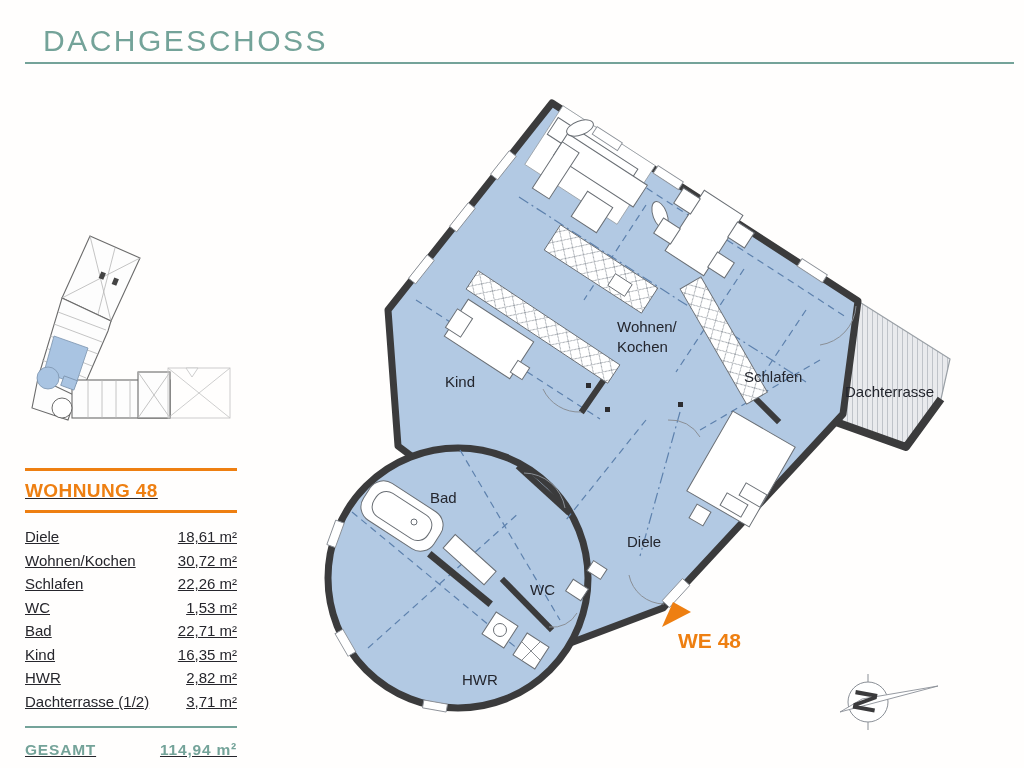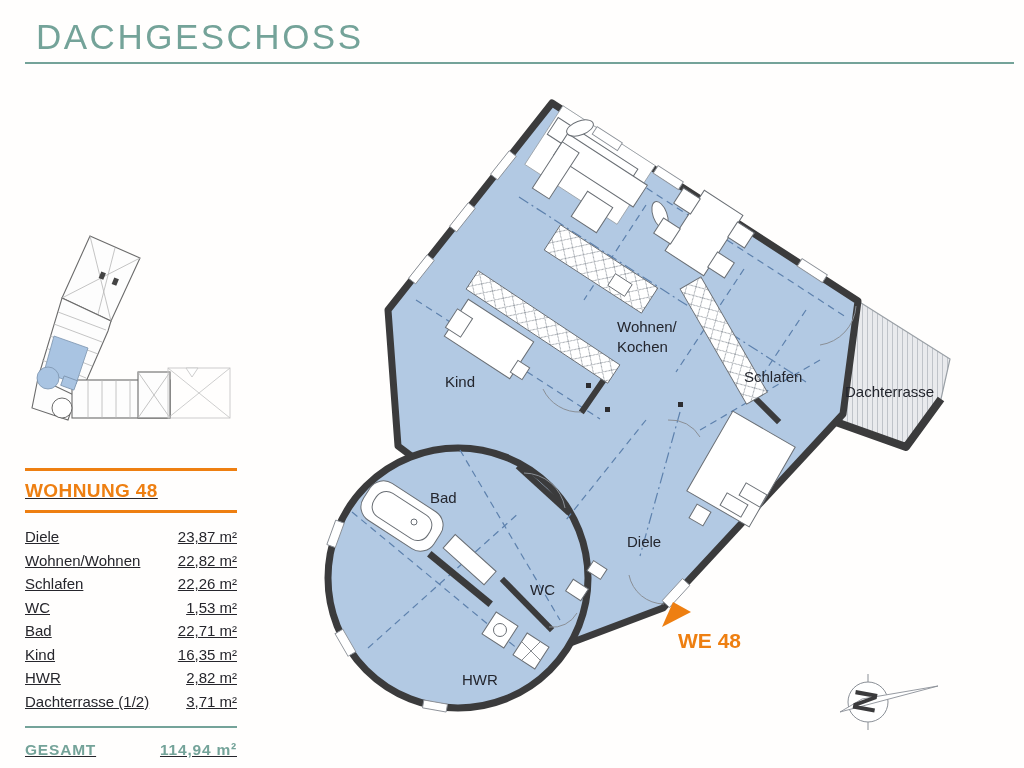--- a/index.html
+++ b/index.html
@@ -1,20 +1,20 @@
 <!DOCTYPE html>
 <html><head>
 <meta charset="utf-8">
 <style>
   html,body{margin:0;padding:0;background:#ffffff;}
   #page{position:relative;width:1024px;height:768px;background:#fffefd;overflow:hidden;
         font-family:"Liberation Sans",sans-serif;color:#26262c;}
 
   
-  #page-title{position:absolute;left:27px;top:8px;margin:9px;font-size:35px;font-weight:400;
+  #page-title{position:absolute;left:27px;top:8px;margin:16px;font-size:30px;font-weight:400;
               letter-spacing:2.5px;color:#74a399;}
   #title-rule{position:absolute;left:25px;top:62px;width:989px;height:2px;background:#74a399;}
 
   
   #info{position:absolute;left:25px;top:468px;width:212px;text-decoration:underline;}
   .rule{height:3px;background:#ee7f11;}
   .rule.teal{height:2px;background:#74a399;margin-top:10px;}
   #apt-title{margin:9px 0 8px 0;font-size:19px;font-weight:700;color:#ee7f11;letter-spacing:.4px;}
   #room-table{margin-top:15px;}
   .room-row{display:flex;justify-content:space-between;align-items:baseline;height:23.5px;
@@ -81,25 +81,25 @@
   </svg>
 
   <aside id="info">
     <div class="rule"></div>
     <h2 id="apt-title">WOHNUNG 48</h2>
     <div class="rule"></div>
 
     <div id="room-table">
       <div class="room-row">
         <span class="room-label">Diele</span>
-        <span class="room-area">23,87 m²</span>
-      </div>
-      <div class="room-row">
-        <span class="room-label">Wohnen/Wohnen</span>
-        <span class="room-area">22,82 m²</span>
+        <span class="room-area">18,61 m²</span>
+      </div>
+      <div class="room-row">
+        <span class="room-label">Wohnen/Kochen</span>
+        <span class="room-area">30,72 m²</span>
       </div>
       <div class="room-row">
         <span class="room-label">Schlafen</span>
         <span class="room-area">22,26 m²</span>
       </div>
       <div class="room-row">
         <span class="room-label">WC</span>
         <span class="room-area">1,53 m²</span>
       </div>
       <div class="room-row">

